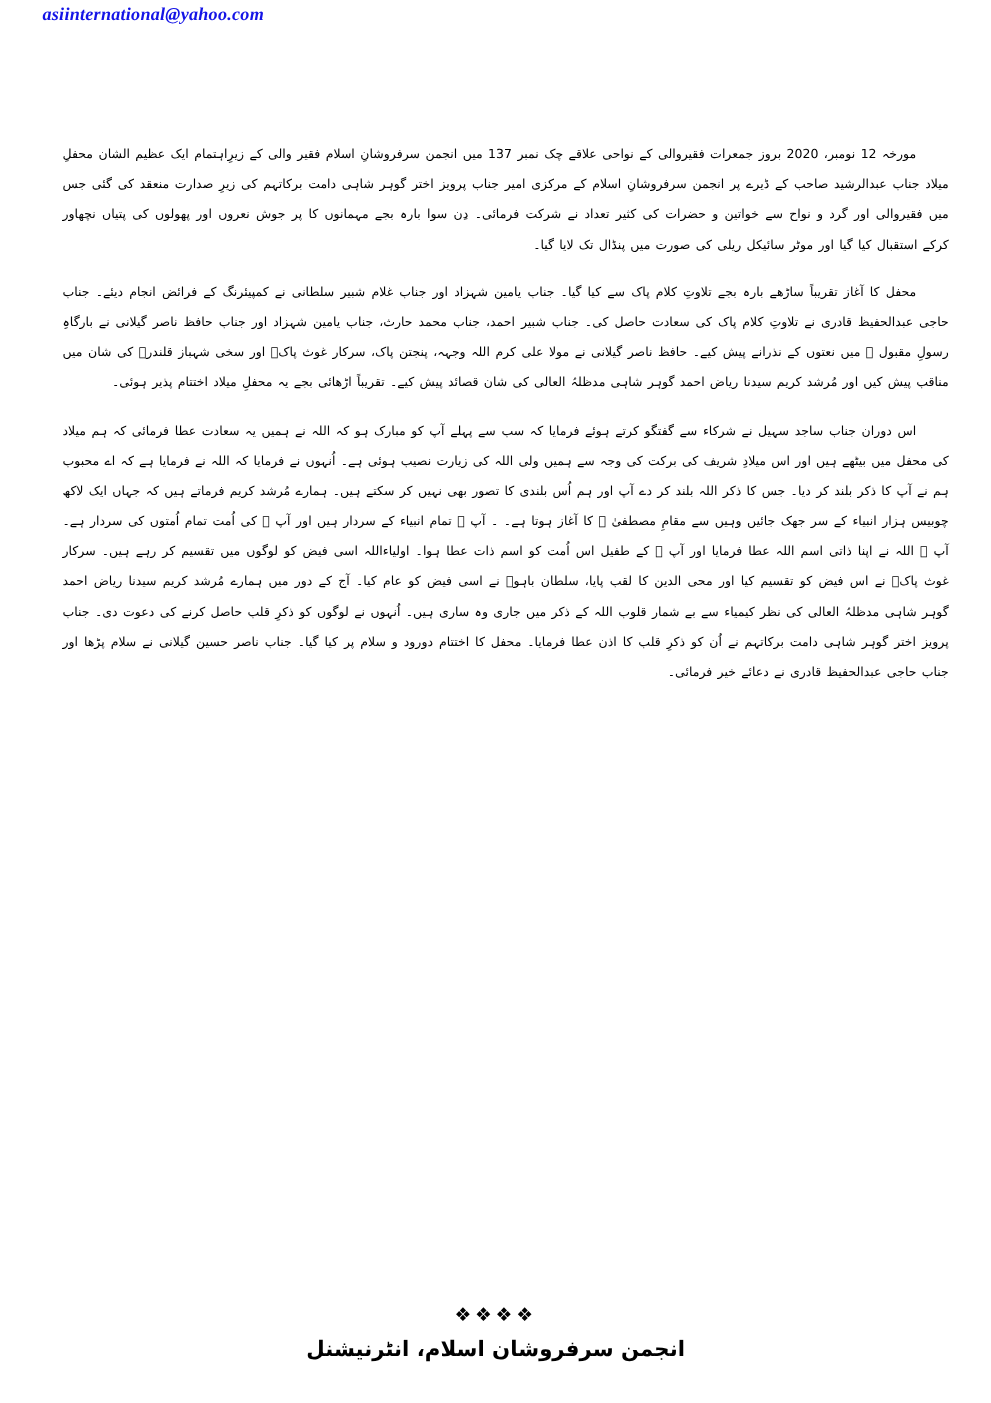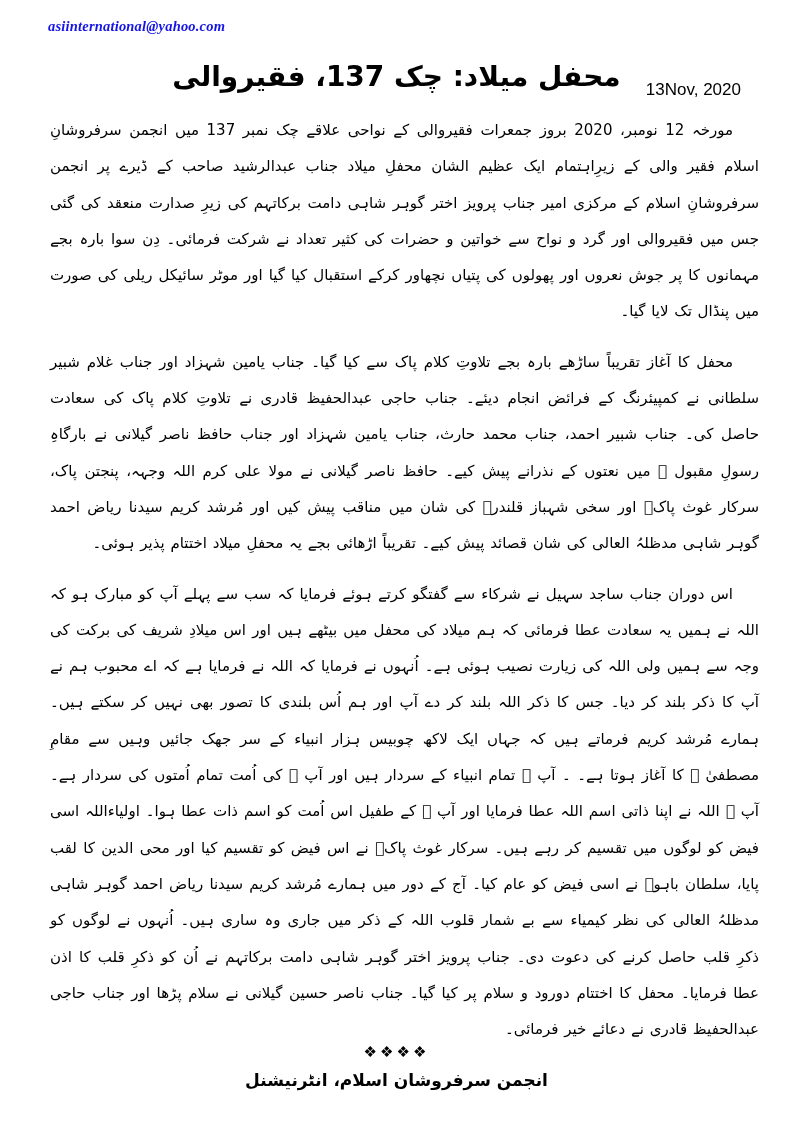--- a/index.html
+++ b/index.html
@@ -14,21 +14,21 @@
     position: relative;
     font-family: "Liberation Serif", "DejaVu Serif", serif;
     color: #000000;
     overflow: hidden;
   }
   .page {
     position: relative;
     width: 793px;
     height: 1122px;
     box-sizing: border-box;
-    padding: 14px;
+    padding: 0;
   }
 
   
   .header-row {
     position: relative;
     height: 30px;
   }
   .email-top {
     position: absolute;
     left: 34px;
@@ -88,21 +88,21 @@
     right: 34px;
     direction: rtl;
     text-align: justify;
     text-align-last: right;
   }
   p.para {
     margin: 0 0 14px 16px;
     direction: rtl;
     unicode-bidi: isolate;
     font-family: "DejaVu Sans", sans-serif;
-    font-size: 15px;
+    font-size: 10px;
     line-height: 2.42;
     color: #000;
     text-indent: 26px;
     text-align: justify;
     text-align-last: right;
     word-spacing: 1px;
   }
 
   
   .footer {
@@ -161,24 +161,20 @@
 </style>
 </head>
 <body>
 
 <div class="page">
 
   <div class="header-row">
     <div class="email-top">asiinternational@yahoo.com</div>
   </div>
 
-  <div class="title-row">
-    <div class="doc-title">محفل میلاد:  چک 137، فقیروالی</div>
-    <div class="doc-date">13Nov, 2020</div>
-  </div>
 
   <div class="body-wrap">
     <p class="para">مورخہ 12 نومبر، 2020  بروز جمعرات فقیروالی کے نواحی علاقے چک نمبر 137  میں انجمن سرفروشانِ اسلام فقیر والی کے زیرِاہتمام ایک عظیم الشان محفلِ میلاد  جناب عبدالرشید صاحب کے ڈیرے پر انجمن سرفروشانِ اسلام کے مرکزی امیر جناب پرویز اختر گوہر شاہی دامت برکاتہم کی زیرِ صدارت منعقد کی گئی جس میں فقیروالی اور گرد و نواح سے خواتین و حضرات کی کثیر تعداد نے شرکت فرمائی۔ دِن سوا بارہ بجے مہمانوں کا پر جوش نعروں اور پھولوں کی پتیاں نچھاور کرکے استقبال کیا گیا اور موٹر سائیکل ریلی کی صورت میں پنڈال تک لایا گیا۔</p>
     <p class="para">محفل کا آغاز تقریباً ساڑھے بارہ بجے تلاوتِ کلام پاک سے کیا گیا۔  جناب یامین شہزاد اور جناب  غلام شبیر سلطانی نے کمپیئرنگ کے فرائض انجام دیئے۔ جناب حاجی عبدالحفیظ قادری نے تلاوتِ کلام پاک کی سعادت حاصل کی۔ جناب شبیر احمد، جناب محمد حارث، جناب یامین شہزاد  اور جناب حافظ ناصر گیلانی نے بارگاہِ رسولِ مقبول ﷺ میں نعتوں کے نذرانے پیش کیے۔ حافظ ناصر گیلانی نے مولا علی کرم اللہ وجہہ،  پنجتن پاک،  سرکار غوث پاکؒ اور سخی شہباز قلندرؒ کی شان میں مناقب پیش کیں اور مُرشد کریم سیدنا ریاض احمد گوہر شاہی مدظلہُ العالی کی شان  قصائد پیش کیے۔ تقریباً اڑھائی بجے یہ محفلِ میلاد اختتام پذیر ہوئی۔</p>
     <p class="para">اس دوران جناب ساجد سہیل نے شرکاء سے گفتگو کرتے ہوئے فرمایا کہ سب سے پہلے آپ کو مبارک ہو کہ اللہ نے ہمیں یہ سعادت عطا فرمائی کہ ہم میلاد کی محفل میں بیٹھے ہیں اور اس میلادِ شریف کی برکت کی وجہ سے ہمیں ولی اللہ کی زیارت نصیب ہوئی ہے۔ اُنہوں نے فرمایا کہ اللہ نے فرمایا ہے کہ اے محبوب ہم نے آپ کا ذکر بلند کر دیا۔ جس کا ذکر اللہ بلند کر دے آپ اور ہم اُس بلندی کا تصور بھی نہیں کر سکتے ہیں۔ ہمارے مُرشد کریم فرماتے ہیں کہ جہاں ایک لاکھ چوبیس ہزار انبیاء کے سر جھک جائیں وہیں سے  مقامِ مصطفیٰ ﷺ کا آغاز ہوتا ہے۔  ۔ آپ ﷺ تمام انبیاء کے سردار ہیں اور آپ ﷺ کی اُمت تمام اُمتوں کی سردار ہے۔ آپ ﷺ اللہ نے اپنا ذاتی اسم  اللہ عطا فرمایا اور آپ ﷺ کے طفیل اس اُمت کو اسم ذات عطا ہوا۔ اولیاءاللہ اسی فیض کو لوگوں میں تقسیم کر رہے ہیں۔ سرکار غوث پاکؒ نے اس فیض کو تقسیم کیا اور محی الدین کا لقب پایا، سلطان باہوؒ نے اسی فیض کو عام کیا۔ آج کے دور میں ہمارے مُرشد کریم سیدنا ریاض احمد گوہر شاہی مدظلہُ العالی کی نظر کیمیاء سے بے شمار قلوب اللہ کے ذکر میں جاری وہ ساری ہیں۔ اُنہوں نے لوگوں کو ذکرِ قلب حاصل کرنے کی دعوت دی۔ جناب پرویز اختر گوہر شاہی دامت برکاتہم نے اُن کو ذکرِ قلب کا اذن عطا فرمایا۔ محفل کا اختتام دورود  و سلام پر کیا گیا۔ جناب ناصر حسین گیلانی نے سلام پڑھا اور جناب حاجی عبدالحفیظ قادری نے دعائے خیر فرمائی۔</p>
   </div>
 
   <div class="footer">
     <div class="ornaments">❖❖❖❖</div>
     <div class="org-name">انجمن سرفروشان اسلام، انٹرنیشنل</div>

